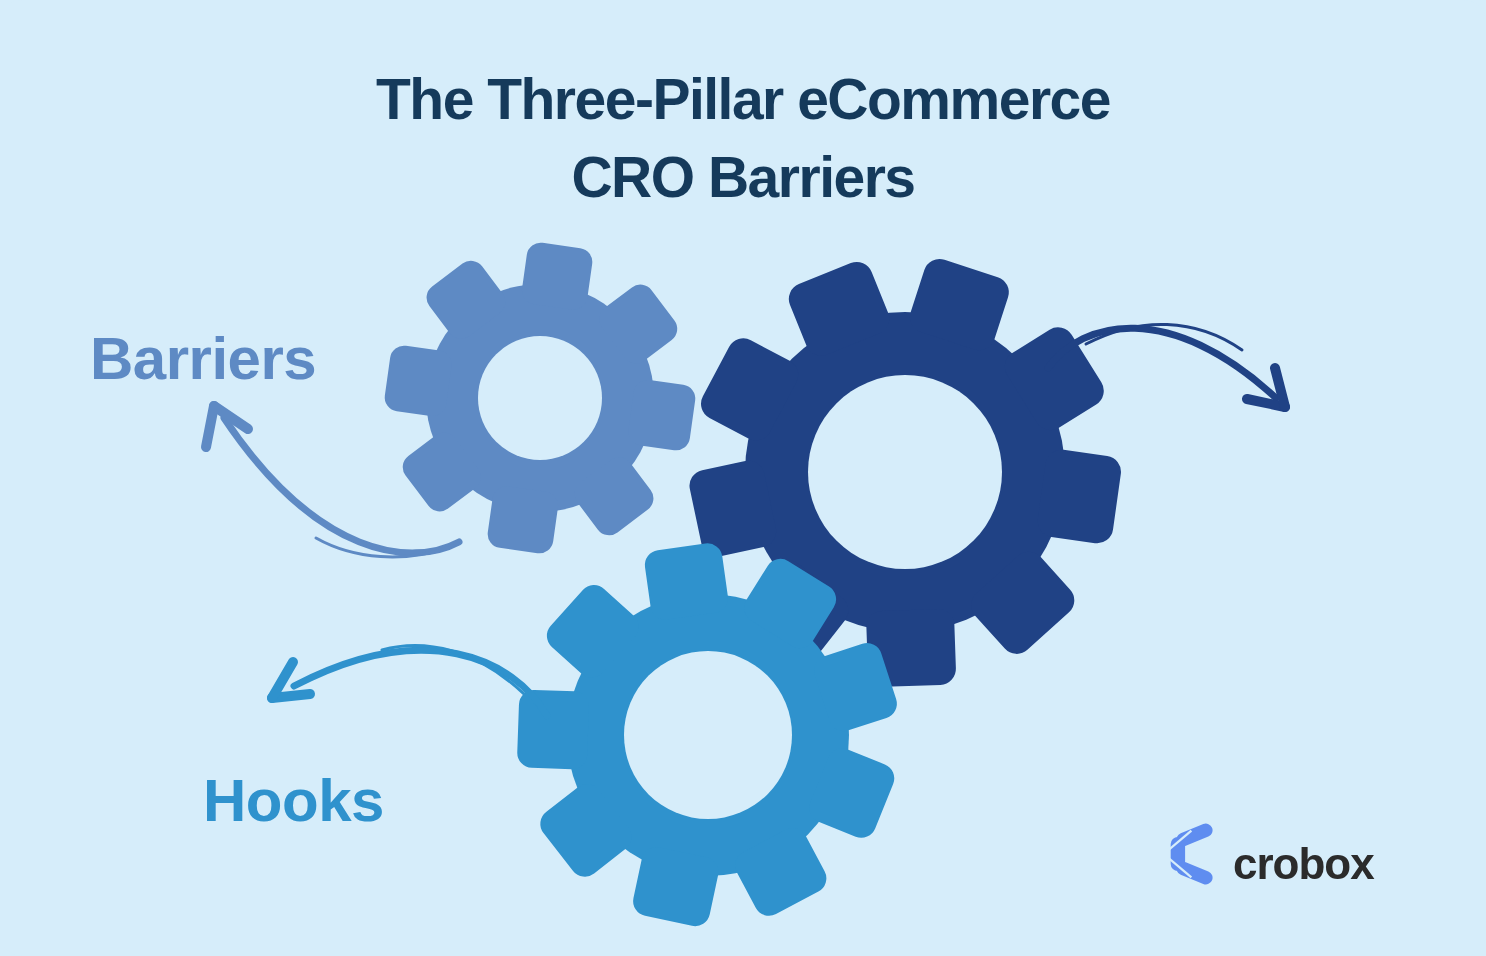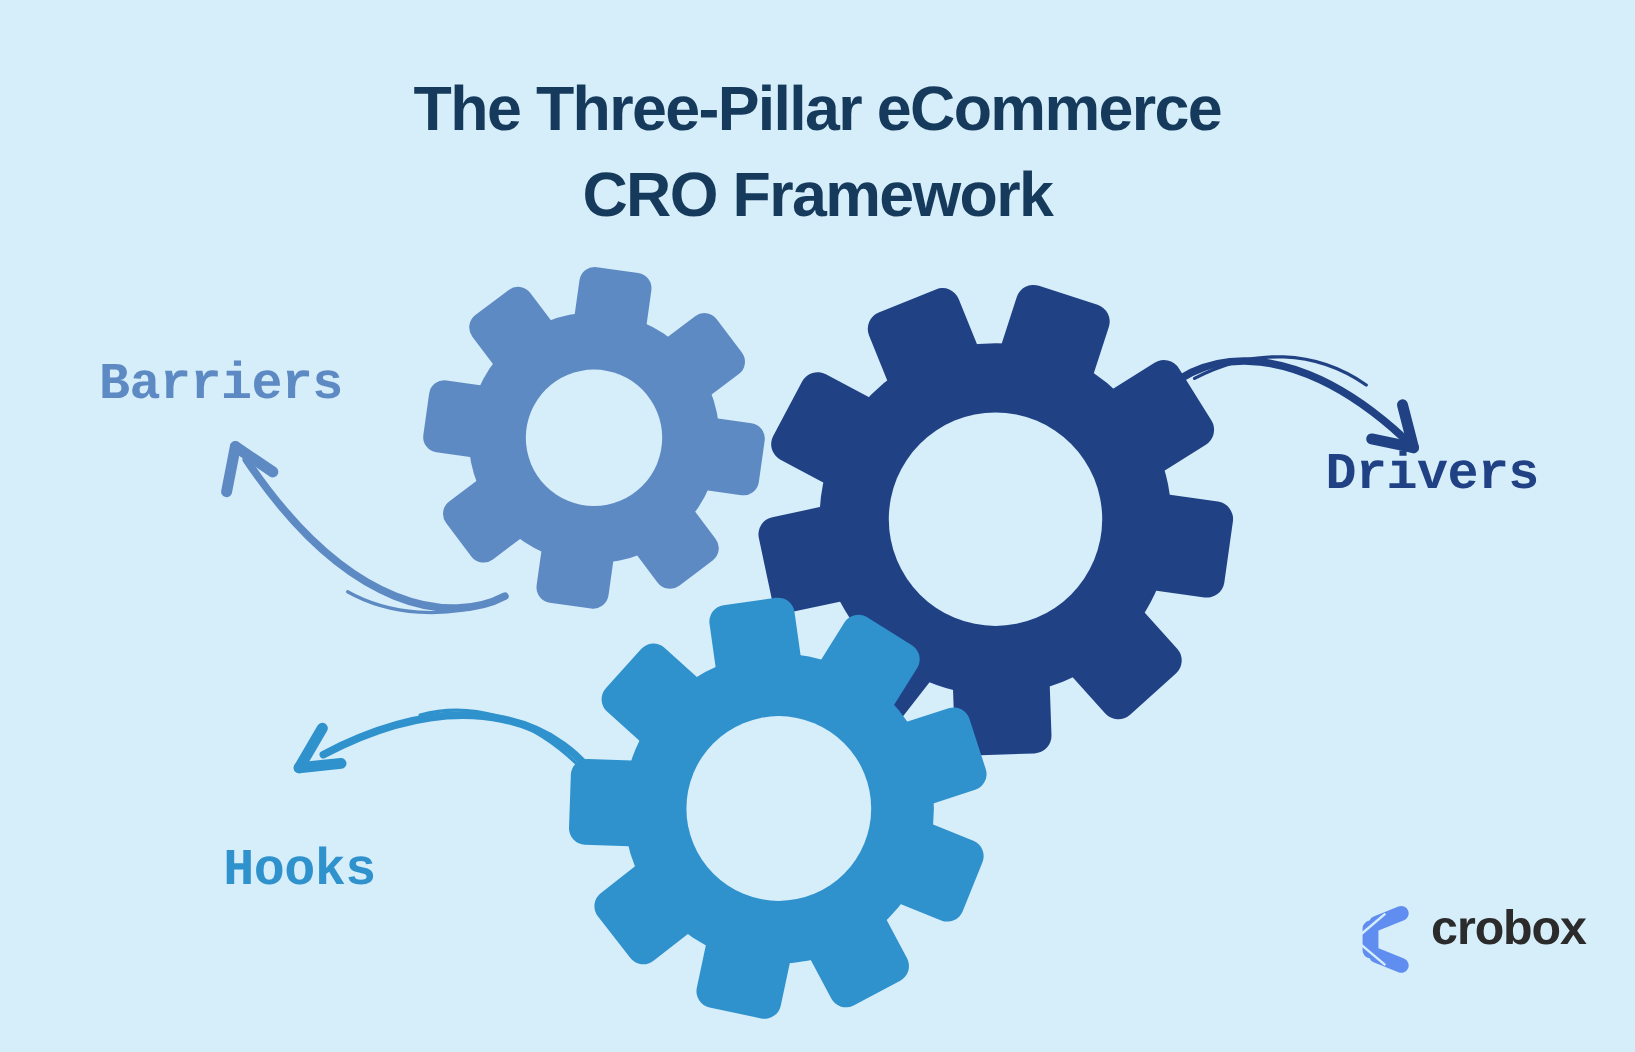--- a/index.html
+++ b/index.html
@@ -9,44 +9,44 @@
     background:#D6EDFA;
     font-family:"Liberation Sans", sans-serif;
   }
   .stage { position:absolute; inset:0; }
   .title {
     position:absolute; top:60px; left:0; width:100%;
     text-align:center; font-weight:bold; font-size:57px;
     line-height:78px; letter-spacing:-1.5px; color:#153A5B;
   }
   .gear-canvas { position:absolute; left:0; top:0; }
-  .label { position:absolute; font-weight:bold; font-size:47px; letter-spacing:-0.5px;font-family:Liberation Mono, monospace; }
+  .label { position:absolute; font-weight:bold; font-size:60px; letter-spacing:-0.5px; }
   #label-barriers { left:90px;  top:324px; color:#5E8AC4; }
   #label-drivers  { left:1205px; top:406px; color:#204285; }
   #label-hooks    { left:203px; top:766px; color:#2F92CD; }
   .logo {
-    position:absolute; left:1236px; top:822px;
-    display:flex; align-items:flex-start; gap:11px;
+    position:absolute; left:1168px; top:822px;
+    display:flex; align-items:flex-end; gap:11px;
   }
   .logo-text {
     font-size:44px; font-weight:bold; color:#2B2B2B; letter-spacing:-1px;
     line-height:1;
   }
   .arrow-main { fill:none; stroke-width:7; stroke-linecap:round; }
   .arrow-echo { fill:none; stroke-width:3; stroke-linecap:round; }
   .arrow-head { fill:none; stroke-width:10; stroke-linecap:round; }
 </style>
 </head>
 <body>
 
 <div class="stage" style="background-color: rgb(214, 237, 250); border-radius: 22px;">
 
   <div class="title" style="color: rgb(21, 58, 91);">
     <div>The Three-Pillar eCommerce</div>
-    <div>CRO Framework</div>
+    <div>CRO Barriers</div>
   </div>
 
   <svg class="gear-canvas" width="1486" height="956" viewBox="0 0 1486 956">
 
     <g fill="#5E8AC4" style="fill: rgb(94, 138, 196);">
       <circle cx="540" cy="398" r="114"></circle>
       <g transform="translate(540 398) rotate(8)">
         <rect x="-33" y="-154" width="66" height="62" rx="14" transform="rotate(0)"></rect>
         <rect x="-33" y="-154" width="66" height="62" rx="14" transform="rotate(45)"></rect>
         <rect x="-33" y="-154" width="66" height="62" rx="14" transform="rotate(90)"></rect>
@@ -107,21 +107,20 @@
 
     <g stroke="#2F92CD" style="stroke: rgb(47, 146, 205);">
       <path class="arrow-main" d="M 547 716 C 514 658, 424 618, 294 686"></path>
       <path class="arrow-echo" d="M 524 694 C 478 650, 426 638, 382 650"></path>
       <path class="arrow-head" d="M 272 698 L 310 694"></path>
       <path class="arrow-head" d="M 272 698 L 293 662"></path>
     </g>
   </svg>
 
   <div class="label" id="label-barriers" style="color: rgb(94, 138, 196);">Barriers</div>
-  <div class="label" id="label-drivers" style="color: rgb(32, 66, 133);">Drivers</div>
   <div class="label" id="label-hooks" style="color: rgb(47, 146, 205);">Hooks</div>
 
   <div class="logo">
     <svg width="54" height="64" viewBox="0 0 60 68">
       <g fill="#5F8DF0" style="fill: rgb(95, 141, 240);">
         <rect x="3" y="15" width="16" height="38" rx="8"></rect>
         <rect x="10" y="12" width="42" height="15" rx="7.5" transform="rotate(-22 13 20)"></rect>
         <rect x="10" y="41" width="42" height="15" rx="7.5" transform="rotate(22 13 48)"></rect>
       </g>
       <g stroke="#D6EDFA" stroke-width="2.5" style="stroke: rgb(214, 237, 250);">

